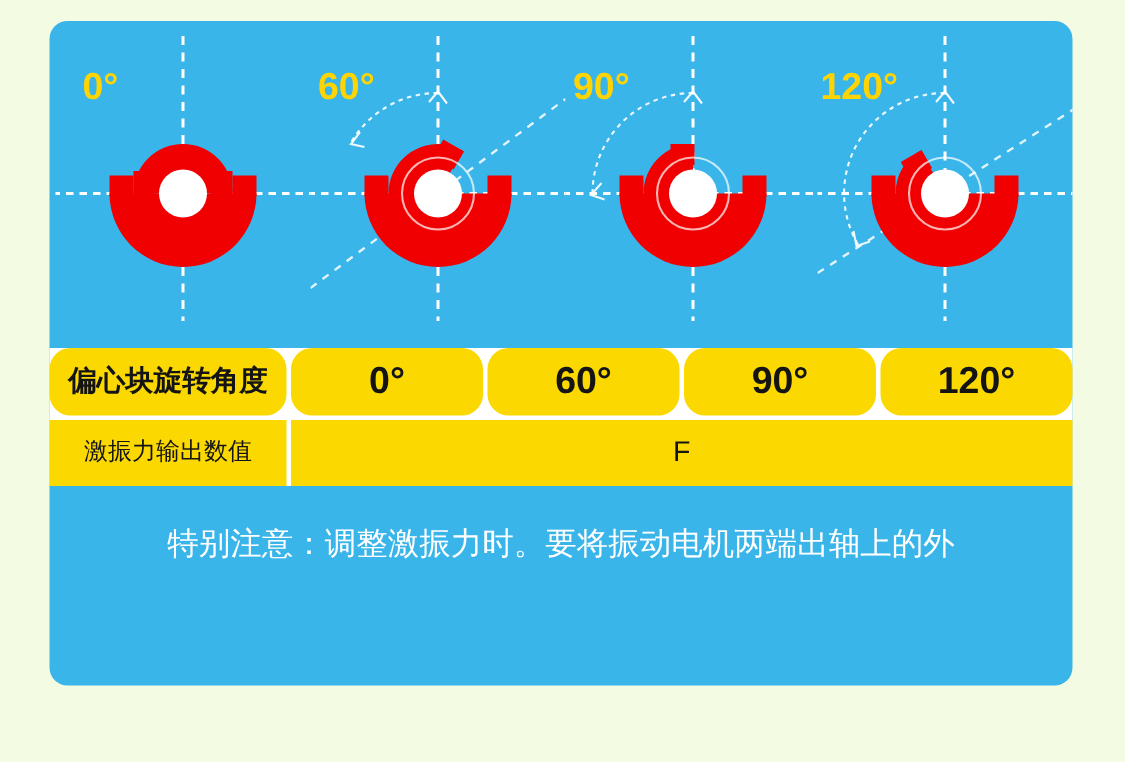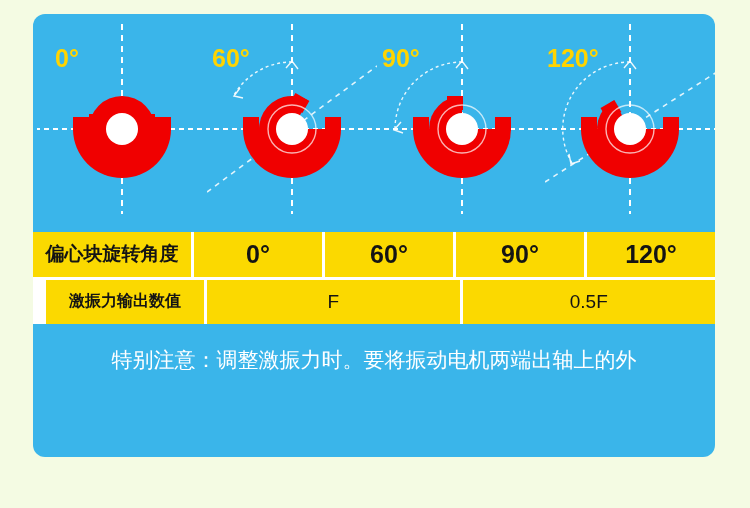--- a/index.html
+++ b/index.html
@@ -55,35 +55,35 @@
     background:#fbd900;
     display:flex;
     align-items:center;
     justify-content:center;
     color:#141414;
     box-sizing:border-box;
   }
   .cell.head{width:158px;flex:none;}
   .cell.val{flex:1;}
 
-  .r1 .cell{font-size:25px;font-weight:bold;}
+  .r1 .cell{font-size:25px;font-weight:bold;border-radius:14px;}
   .r1 .cell.head{font-size:19px;font-weight:bold;}
   .r2 .cell{font-size:19px;font-weight:normal;}
-  .r2 .cell.head{font-size:16px;font-weight:bold;margin-left:13px;}
+  .r2 .cell.head{font-size:16px;font-weight:normal;}
 
   
   .note{
     position:absolute;
     left:30px;top:330px;
     width:622px;
     text-align:center;
     color:#ffffff;
     font-size:21px;
     line-height:36px;
-    font-family:Liberation Mono, monospace;
+    font-family:Liberation Serif, serif;
   }
   .note .line{display:block;white-space:nowrap;}
   .note .line.l2{text-indent:0;}
 </style>
 </head>
 <body>
 
 <div id="root">
 
   <div class="panel">
@@ -202,21 +202,20 @@
       <div class="trow r1">
         <div class="cell head">偏心块旋转角度</div>
         <div class="cell val">0°</div>
         <div class="cell val">60°</div>
         <div class="cell val">90°</div>
         <div class="cell val">120°</div>
       </div>
       <div class="trow r2">
         <div class="cell head">激振力输出数值</div>
         <div class="cell val">F</div>
-        <div class="cell val">0.5F</div>
       </div>
     </div>
 
     <div class="note">
       <span class="line l1">特别注意：调整激振力时。要将振动电机两端出轴上的外</span>
     </div>
 
   </div>
 </div>
 

